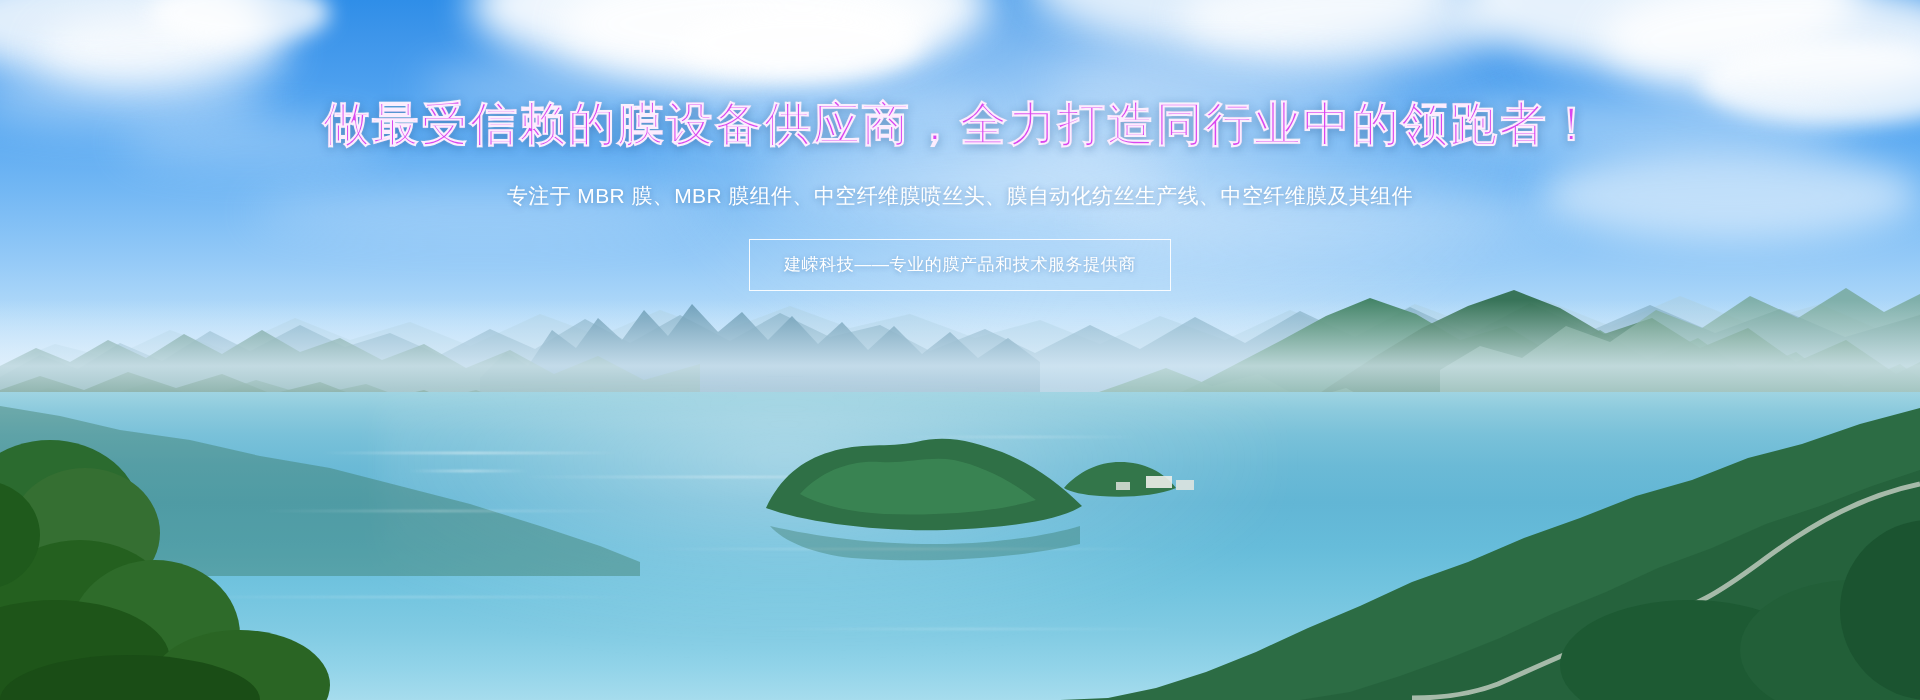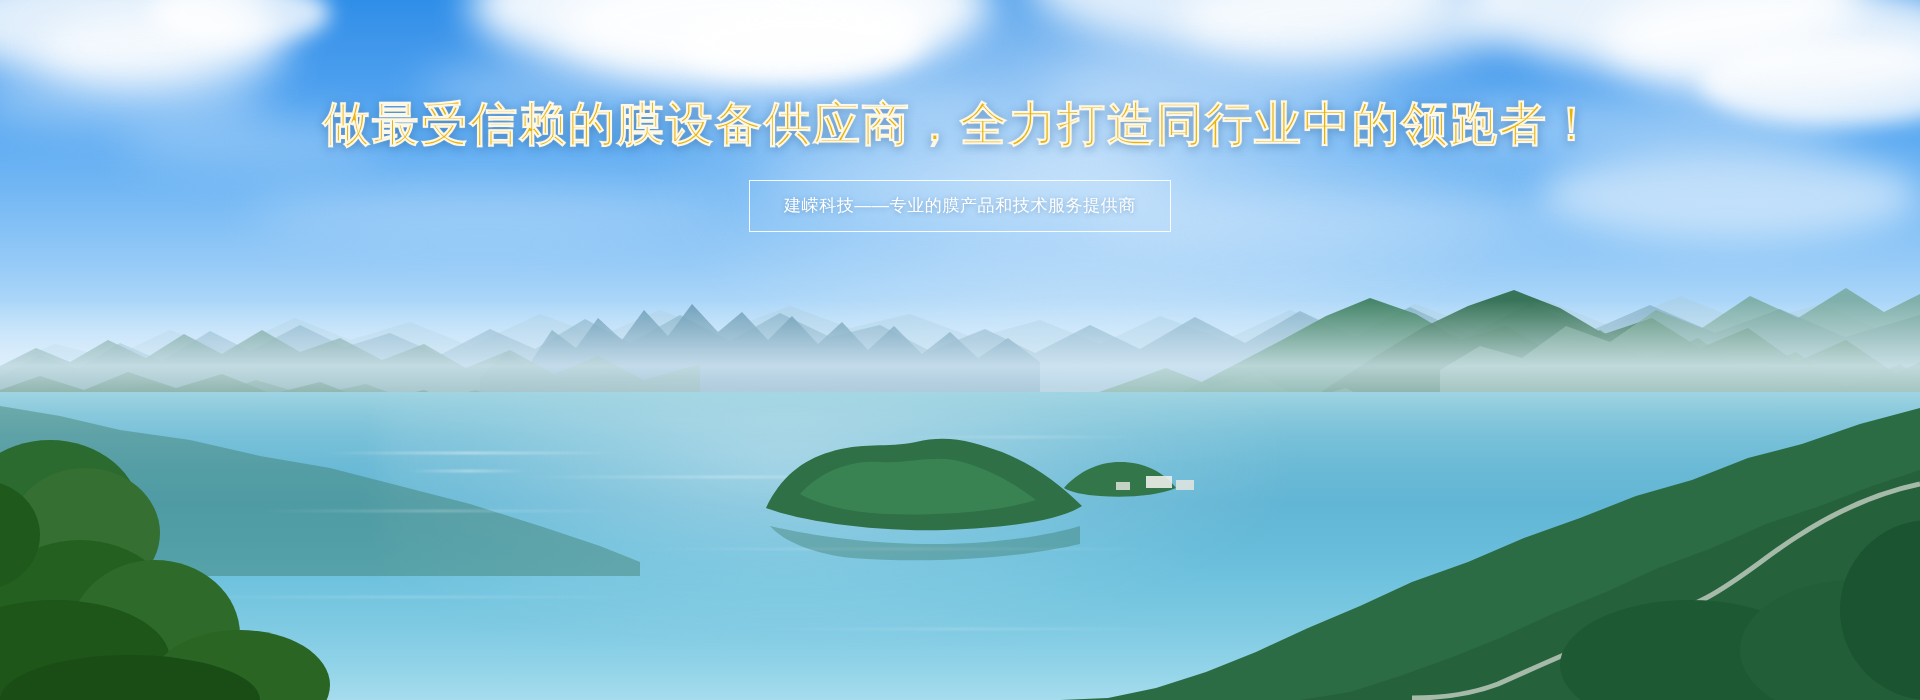--- a/index.html
+++ b/index.html
@@ -80,21 +80,21 @@
   
   .overlay {
     position:absolute; left:0; top:0; width:1920px; height:700px;
     display:flex; flex-direction:column; align-items:center;
     pointer-events:none;
   }
   .headline {
     margin-top:96px;
     font-size:47px;
     font-weight:bold;
-    color:#eab308;
+    color:#d946ef;
     letter-spacing:2px;
     line-height:1.18;
     white-space:nowrap;
     text-shadow:0 2px 10px rgba(20,70,130,.45), 0 0 2px rgba(255,255,255,.5);
     -webkit-text-stroke:0.6px rgba(255,255,255,.9);
   }
   .subtitle {
     margin-top:31px;
     font-size:21px;
     color:#ffffff;
@@ -264,16 +264,17 @@
   <div class="leafy" style="left:150px;  top:630px; width:180px; height:110px; background:#2a6524;"></div>
   <div class="leafy" style="left:0px;    top:655px; width:260px; height:90px;  background:#1a4d16;"></div>
   <div class="leafy" style="left:-80px;  top:480px; width:120px; height:110px; background:#1f5a1c;"></div>
 
   <div class="leafy" style="left:1560px; top:600px; width:260px; height:130px; background:#1d5a33;"></div>
   <div class="leafy" style="left:1740px; top:580px; width:230px; height:140px; background:#225f38;"></div>
   <div class="leafy" style="left:1840px; top:520px; width:180px; height:180px; background:#1b5430;"></div>
 
   <div class="overlay">
     <div class="headline">做最受信赖的膜设备供应商，全力打造同行业中的领跑者！</div>
+    <div class="subtitle">专注于 MBR 膜、MBR 膜组件、中空纤维膜喷丝头、膜自动化纺丝生产线、中空纤维膜及其组件</div>
     <div class="tagline-box">建嵘科技——专业的膜产品和技术服务提供商</div>
   </div>
 
 </div>
 
 </body></html>

